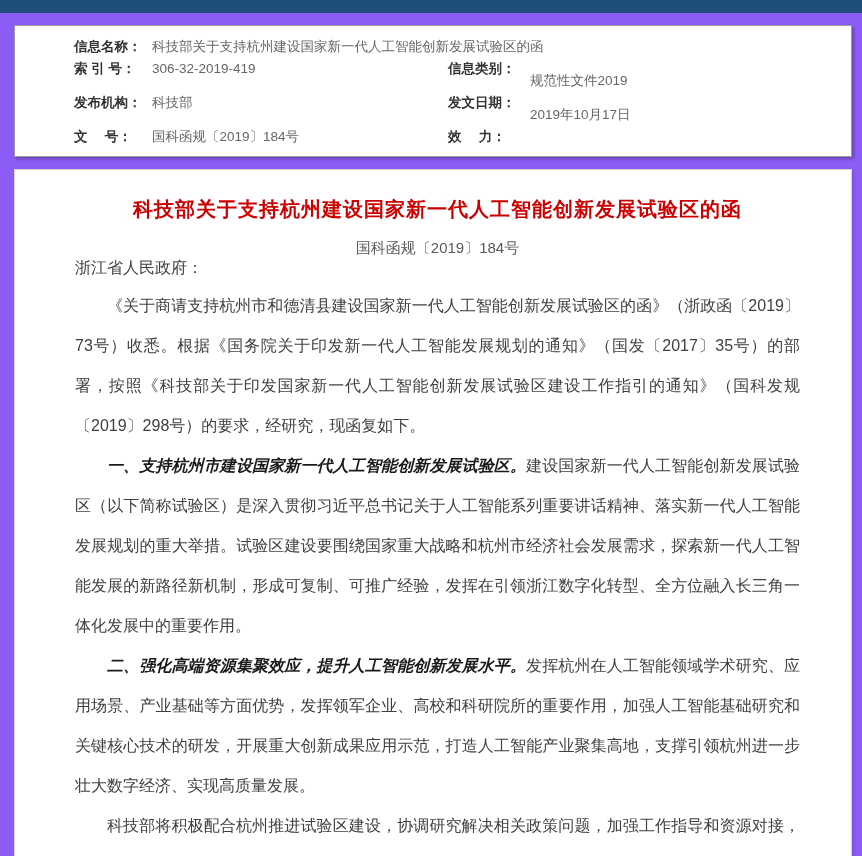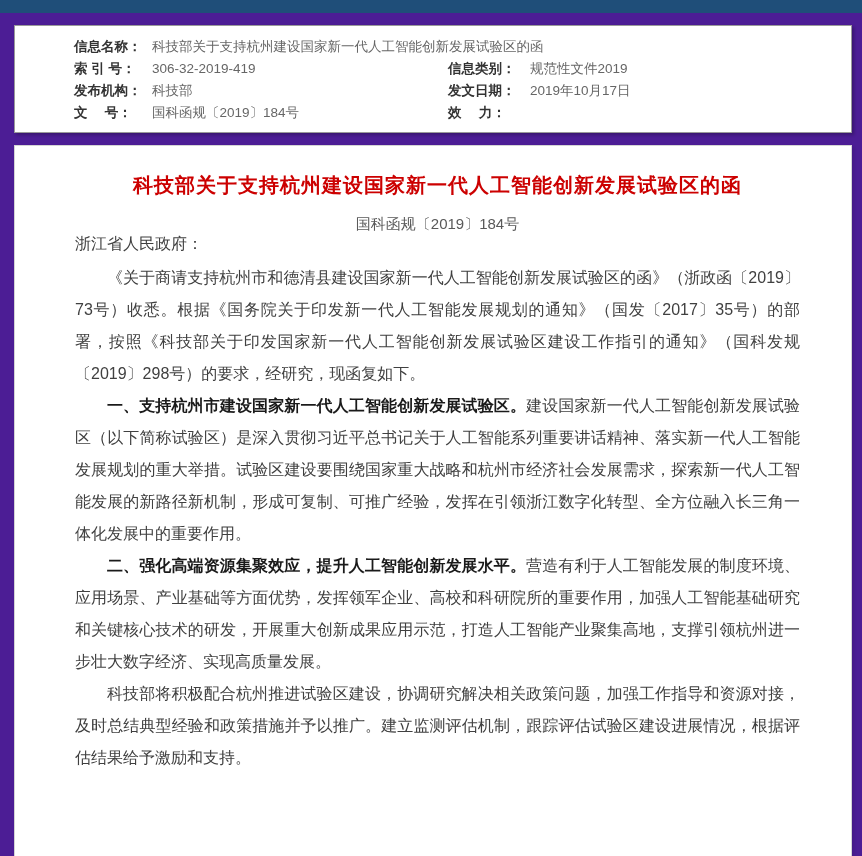--- a/index.html
+++ b/index.html
@@ -6,41 +6,41 @@
   html, body { background: #ffffff; }
   body {
     font-family: "Liberation Sans", sans-serif;
     width: 862px;
   }
   .page {
     position: relative;
     width: 862px;
     height: 856px;
     overflow: hidden;
-    background: #4c1d95;
+    background: #8b5cf6;
   }
   .topbar {
     width: 100%;
     height: 13px;
     background: #1f4e79;
   }
   .meta-box {
     width: 838px;
     margin: 12px 0 0 14px;
     background: #ffffff;
     border: 1px solid #9a9a9a;
     box-shadow: 2px 2px 3px rgba(0,0,0,0.25);
     padding: 10px 10px 8px 59px;
   }
   .meta-row { display: flex; line-height: 22px; font-size: 13.5px; }
   .meta-label  { width: 78px;  font-weight: bold; color: #333333; white-space: pre; }
   .meta-value  { width: 280px; color: #666666; }
   .meta-value.wide { width: auto; flex: 1; }
   .meta-label2 { width: 82px;  font-weight: bold; color: #333333; white-space: pre; margin-left: 16px; }
-  .meta-value2 { flex: 1; color: #666666; }
+  .meta-value2 { flex: 1; color: #666666; margin-top: 12px; }
   .content-box {
     width: 838px;
     margin: 12px 0 0 14px;
     background: #ffffff;
     border: 1px solid #d4d4d4;
     box-shadow: 2px 2px 3px rgba(0,0,0,0.10);
     padding: 26px 51px 40px 60px;
     min-height: 780px;
   }
   .doc-title {
@@ -59,26 +59,26 @@
     line-height: 18px;
   }
   .salutation {
     font-size: 16px;
     color: #404040;
     line-height: 21px;
   }
   .body-p {
     font-size: 16px;
     color: #404040;
-    line-height: 32px;
+    line-height: 40px;
     text-indent: 2em;
     text-align: justify;
   }
   .body-p.first { margin-top: 8px; }
-  .body-p strong { color: #1a1a1a; font-weight: bold; }
+  .body-p strong { color: #1a1a1a; font-weight: bold; font-style: italic; }
 </style>
 </head>
 <body>
 
 <div class="page">
   <div class="topbar"></div>
 
   <div class="meta-box">
     <div class="meta-row">
       <span class="meta-label">信息名称：</span>
@@ -106,19 +106,19 @@
 
   <div class="content-box">
     <h1 class="doc-title">科技部关于支持杭州建设国家新一代人工智能创新发展试验区的函</h1>
     <div class="doc-number">国科函规〔2019〕184号</div>
     <div class="salutation">浙江省人民政府：</div>
 
     <p class="body-p first"><span>《关于商请支持杭州市和德清县建设国家新一代人工智能创新发展试验区的函》（浙政函〔2019〕73号）收悉。根据《国务院关于印发新一代人工智能发展规划的通知》（国发〔2017〕35号）的部署，按照《科技部关于印发国家新一代人工智能创新发展试验区建设工作指引的通知》（国科发规〔2019〕298号）的要求，经研究，现函复如下。</span></p>
 
     <p class="body-p"><strong>一、支持杭州市建设国家新一代人工智能创新发展试验区。</strong><span>建设国家新一代人工智能创新发展试验区（以下简称试验区）是深入贯彻习近平总书记关于人工智能系列重要讲话精神、落实新一代人工智能发展规划的重大举措。试验区建设要围绕国家重大战略和杭州市经济社会发展需求，探索新一代人工智能发展的新路径新机制，形成可复制、可推广经验，发挥在引领浙江数字化转型、全方位融入长三角一体化发展中的重要作用。</span></p>
 
-    <p class="body-p"><strong>二、强化高端资源集聚效应，提升人工智能创新发展水平。</strong><span>营造有利于人工智能发展的制度环境、应用场景、产业基础等方面优势，发挥领军企业、高校和科研院所的重要作用，加强人工智能基础研究和关键核心技术的研发，开展重大创新成果应用示范，打造人工智能产业聚集高地，支撑引领杭州进一步壮大数字经济、实现高质量发展。</span></p>
+    <p class="body-p"><strong>二、强化高端资源集聚效应，提升人工智能创新发展水平。</strong><span>发挥杭州在人工智能领域学术研究、应用场景、产业基础等方面优势，发挥领军企业、高校和科研院所的重要作用，加强人工智能基础研究和关键核心技术的研发，开展重大创新成果应用示范，打造人工智能产业聚集高地，支撑引领杭州进一步壮大数字经济、实现高质量发展。</span></p>
 
 
     <p class="body-p"><span>科技部将积极配合杭州推进试验区建设，协调研究解决相关政策问题，加强工作指导和资源对接，及时总结典型经验和政策措施并予以推广。建立监测评估机制，跟踪评估试验区建设进展情况，根据评估结果给予激励和支持。</span></p>
 
   </div>
 </div>
 
 </body></html>

